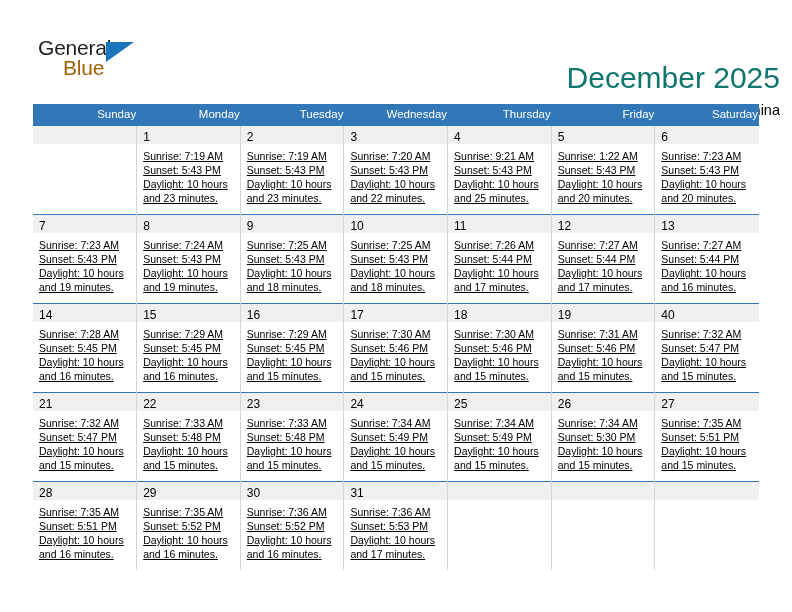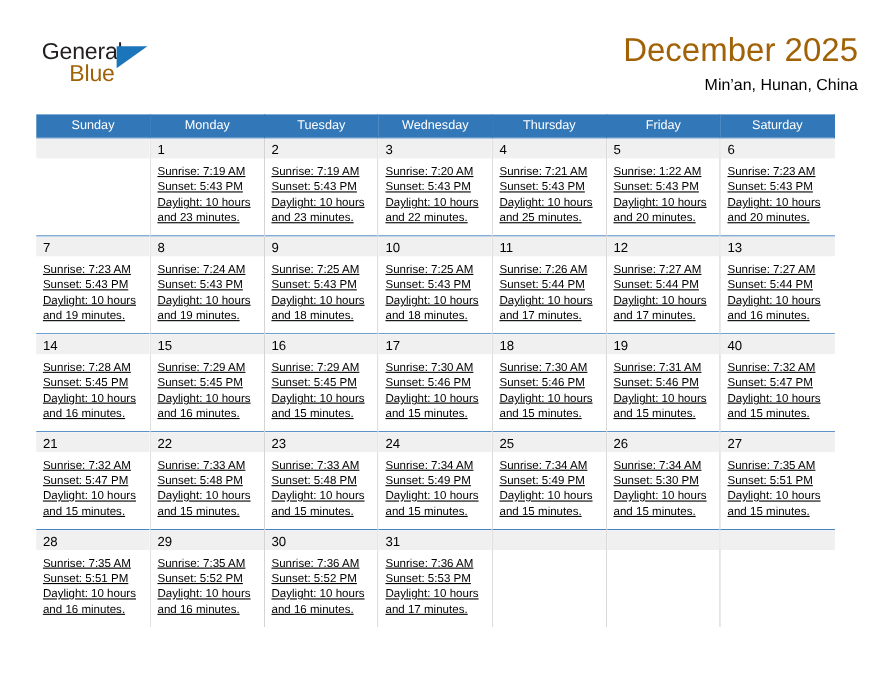--- a/index.html
+++ b/index.html
@@ -67,23 +67,24 @@
 
   .title-block {
     position: absolute;
     right: 36px;
     top: 28px;
     text-align: right;
   }
   .cal-title {
     font-size: 30px;
     font-weight: normal;
-    color: #a16207;
+    color: #0f766e;
     line-height: 36px;
     white-space: nowrap;
+    margin-top: 32px;
   }
   .cal-subtitle {
     font-size: 14.5px;
     color: #000000;
     line-height: 20px;
     margin-top: 4px;
     white-space: nowrap;
   }
 
   
@@ -97,21 +98,21 @@
   }
   .calendar th, .calendar td {
     padding: 0;
     margin: 0;
   }
   .dow {
     background: #3277b8;
     color: #ffffff;
     font-size: 11.5px;
     font-weight: normal;
-    text-align: center;
+    text-align: right;
     height: 21px;
     padding-left: 6px;
     vertical-align: middle;
     box-sizing: border-box;
     border-right: 1px solid #3277b8;
   }
   .daycell {
     vertical-align: top;
     height: 89px;
     border-top: 1px solid #3277b8;
@@ -202,21 +203,21 @@
             <div class="details">
               <div>Sunrise: 7:20 AM</div>
               <div>Sunset: 5:43 PM</div>
               <div>Daylight: 10 hours</div>
               <div>and 22 minutes.</div>
             </div>
           </td>
           <td class="daycell">
             <div class="daynum-band"><span class="daynum">4</span></div>
             <div class="details">
-              <div>Sunrise: 7:21 AM</div>
+              <div>Sunrise: 9:21 AM</div>
               <div>Sunset: 5:43 PM</div>
               <div>Daylight: 10 hours</div>
               <div>and 25 minutes.</div>
             </div>
           </td>
           <td class="daycell">
             <div class="daynum-band"><span class="daynum">5</span></div>
             <div class="details">
               <div>Sunrise: 1:22 AM</div>
               <div>Sunset: 5:43 PM</div>

